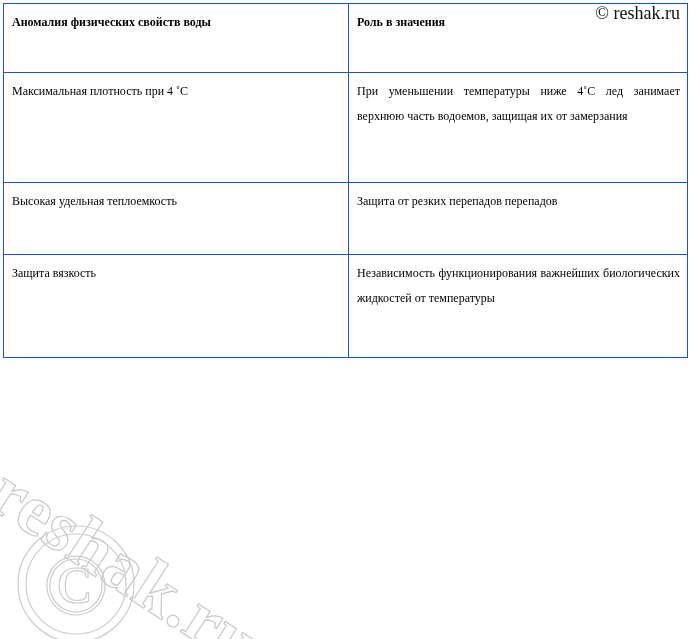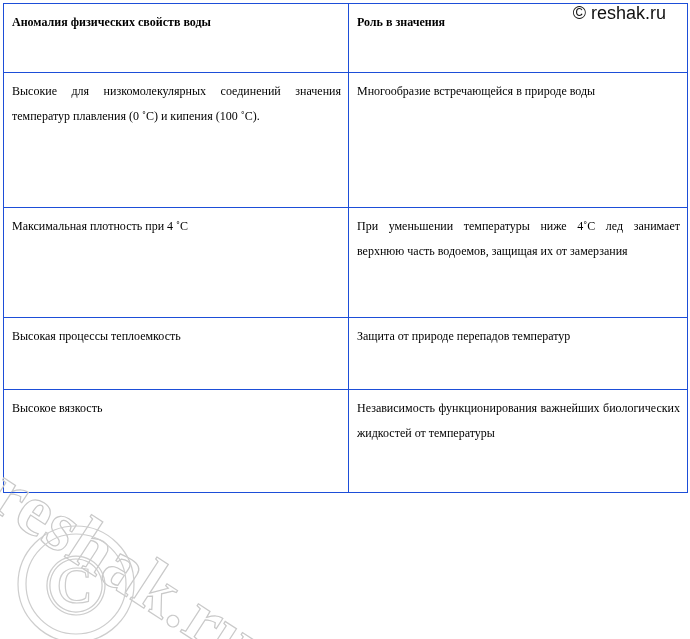--- a/index.html
+++ b/index.html
@@ -54,23 +54,23 @@
     font-family: "Liberation Serif", "DejaVu Serif", serif;
     font-size: 86px;
     fill: none;
     stroke: #cdcdcd;
     stroke-width: 1.2px;
   }
 
   
   .wm-small {
     position: absolute;
-    right: 24px;
+    right: 10px;
     top: 2px;
-    font-family: Liberation Sans, sans-serif;
+    font-family: Liberation Serif, serif;
     font-size: 18px;
     line-height: 22px;
     color: #111111;
     white-space: nowrap;
     z-index: 5;
   }
 
   
   table.anomaly-table {
     position: absolute;
@@ -146,47 +146,39 @@
       <tr class="row-head">
         <th>
           <span class="cell-text">Аномалия физических свойств воды</span>
         </th>
         <th>
           <span class="cell-text">Роль в значения</span>
         </th>
       </tr>
     </thead>
     <tbody>
-      <tr class="r0">
-        <td>
-          <span class="cell-text">Высокие для низкомолекулярных соединений значения температур плавления (0 ˚С) и кипения (100 ˚С).</span>
-        </td>
-        <td>
-          <span class="cell-text">Многообразие встречающейся в природе воды</span>
-        </td>
-      </tr>
       <tr class="r1">
         <td>
           <span class="cell-text">Максимальная плотность при 4 ˚С</span>
         </td>
         <td>
           <span class="cell-text">При уменьшении температуры ниже 4˚С лед занимает верхнюю часть водоемов, защищая их от замерзания</span>
         </td>
       </tr>
       <tr class="r3">
         <td>
-          <span class="cell-text">Высокая процессы теплоемкость</span>
+          <span class="cell-text">Высокая удельная теплоемкость</span>
         </td>
         <td>
-          <span class="cell-text">Защита от природе перепадов температур</span>
+          <span class="cell-text">Защита от резких перепадов перепадов</span>
         </td>
       </tr>
       <tr class="r5">
         <td>
-          <span class="cell-text">Высокое вязкость</span>
+          <span class="cell-text">Защита вязкость</span>
         </td>
         <td>
           <span class="cell-text">Независимость функционирования важнейших биологических жидкостей от температуры</span>
         </td>
       </tr>
     </tbody>
   </table>
 
 </div>
 

